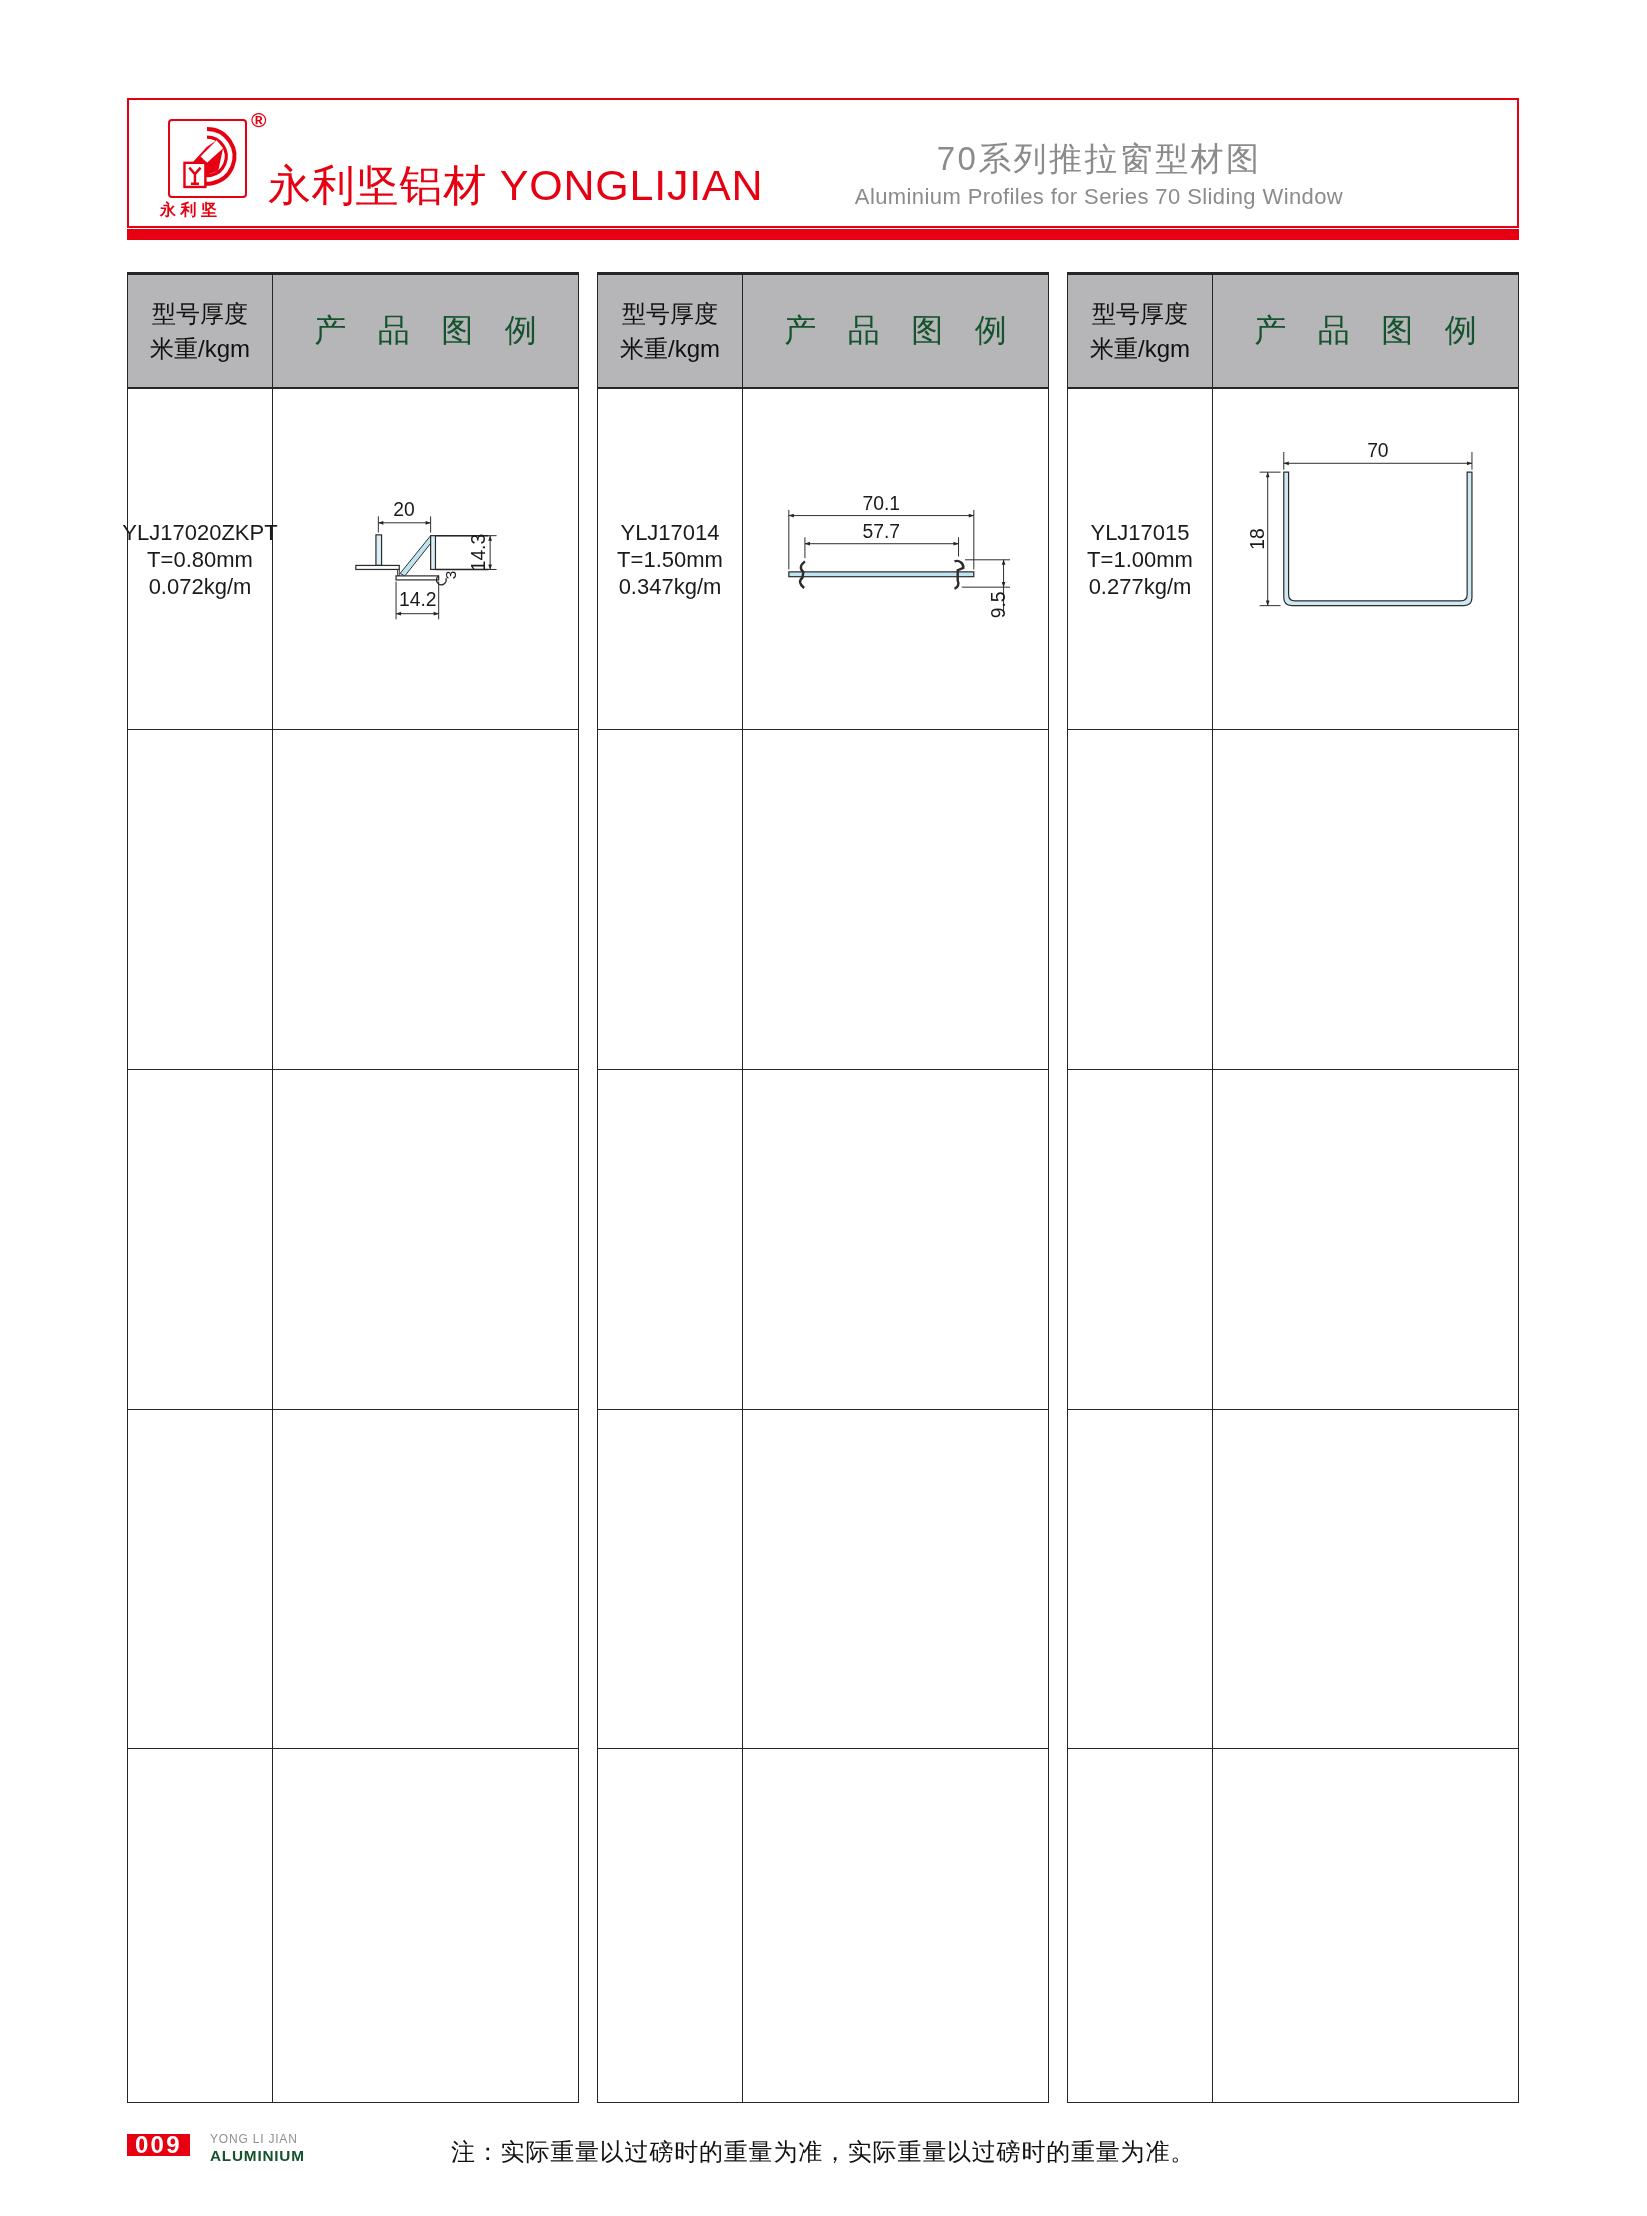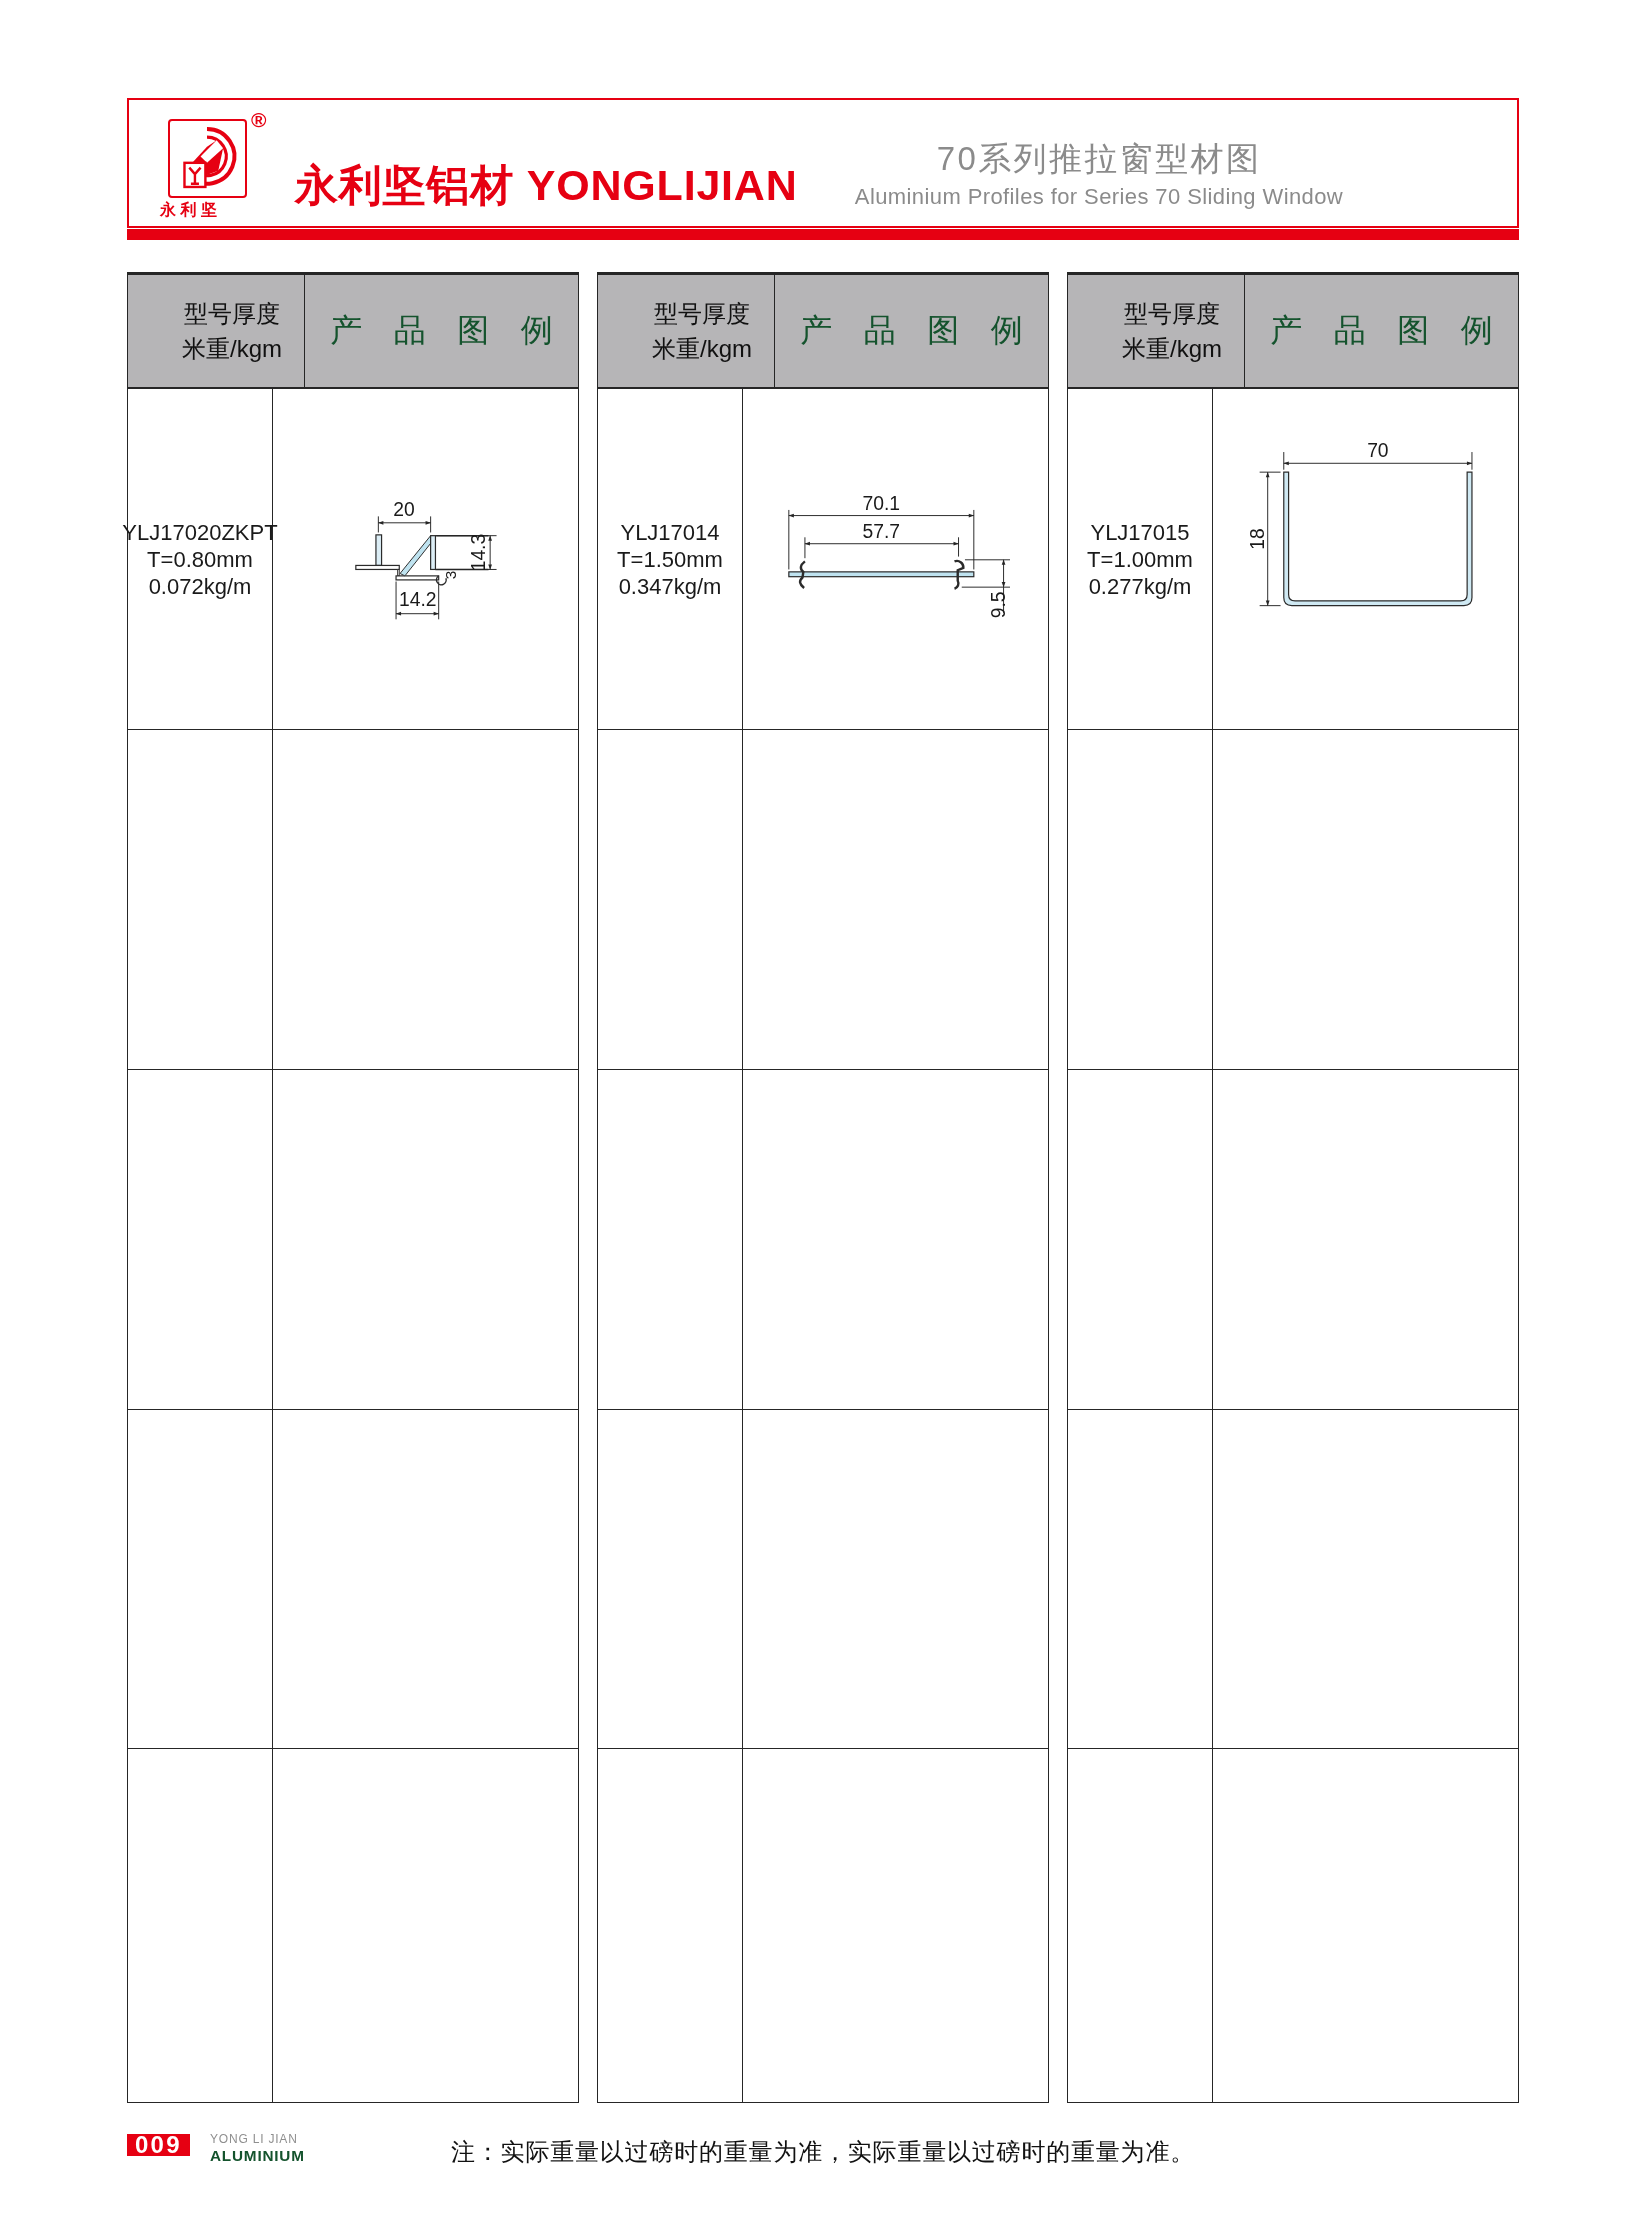--- a/index.html
+++ b/index.html
@@ -17,34 +17,34 @@
 
   
   .hdr-box{position:absolute;left:127px;top:98px;width:1392px;height:130px;
            border:2.4px solid var(--accent-red);background:#fff;}
   .hdr-bar{position:absolute;left:127px;top:229px;width:1392px;height:10.5px;background:var(--accent-red);}
   .logo-square{position:absolute;left:39px;top:18.5px;width:79px;height:79px;
                border:2.4px solid var(--accent-red);border-radius:4px;}
   .logo-reg{position:absolute;left:122px;top:8px;font-size:21px;color:var(--accent-red);font-weight:bold;}
   .logo-caption{position:absolute;left:31px;top:100px;width:95px;display:flex;justify-content:space-between;
                 color:var(--accent-red);font-size:16px;font-weight:bold;}
-  .brand-title{position:absolute;left:166px;top:64px;font-size:43px;line-height:1;font-weight:bold;
+  .brand-title{position:absolute;left:139px;top:64px;font-size:43px;line-height:1;font-weight:normal;
                color:var(--accent-red);letter-spacing:0.8px;white-space:nowrap;}
   .title-block{position:absolute;left:563px;top:42px;width:814px;text-align:center;color:var(--title-gray);}
   .title-cn{font-size:33px;line-height:1;letter-spacing:2.4px;}
   .title-en{font-size:22px;line-height:1;margin-top:11.3px;letter-spacing:0.4px;}
 
   
   .group{position:absolute;top:272px;width:452px;height:1832px;}
   .g1{left:127px;} .g2{left:597px;} .g3{left:1067px;}
   .ghead{height:117px;background:var(--header-gray);display:flex;
          border:1.6px solid var(--line-dark);border-top:3.2px solid var(--line-dark);
          border-bottom:2.4px solid var(--line-dark);}
   .hleft{width:145px;border-right:1.6px solid var(--line-dark);display:flex;flex-direction:column;
-         justify-content:center;align-items:center;gap:3px;font-size:24px;color:#111;margin-left:32px;}
+         justify-content:center;align-items:center;gap:3px;font-size:24px;color:#111;}
   .hright{flex:1;display:flex;align-items:center;justify-content:center;font-size:32px;color:#14532d;
           letter-spacing:11.3px;text-indent:11.3px;}
   .grow{display:flex;border-left:1.6px solid var(--line-dark);border-right:1.6px solid var(--line-dark);
         border-bottom:1.6px solid var(--line-dark);}
   .r1{height:341px;} .r2{height:340px;} .r3{height:340px;} .r4{height:339px;} .r5{height:354px;}
   .cleft{width:145px;border-right:1.6px solid var(--line-dark);display:flex;flex-direction:column;
          align-items:center;justify-content:center;font-size:22px;line-height:27px;color:#1a1a1a;
          }
   .cright{flex:1;position:relative;}
   .cright svg{position:absolute;left:0;top:0;}

